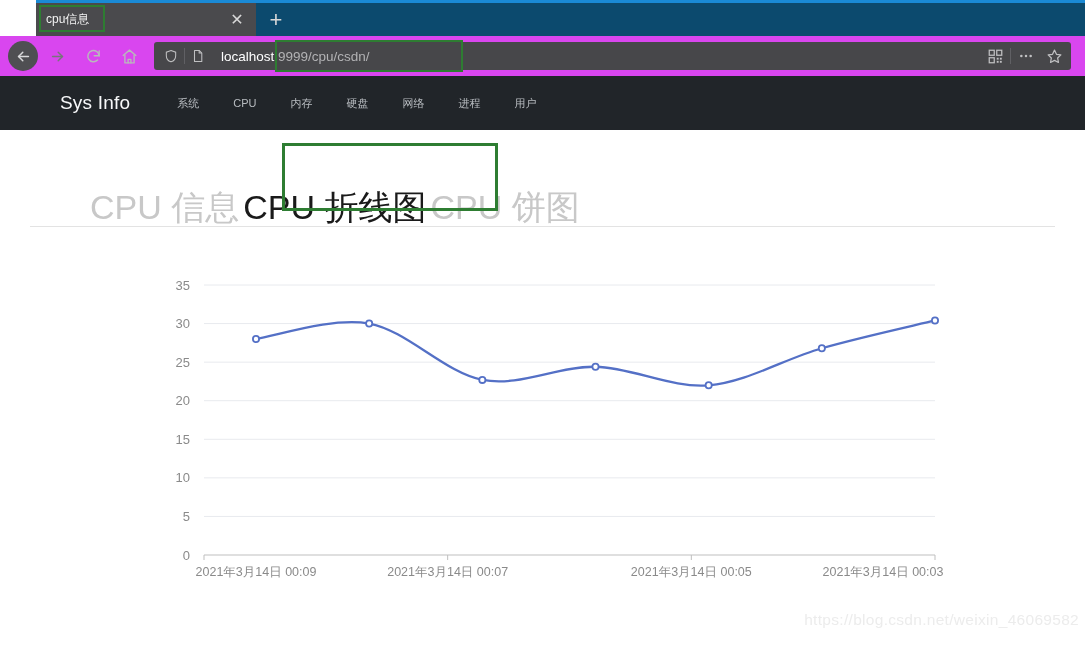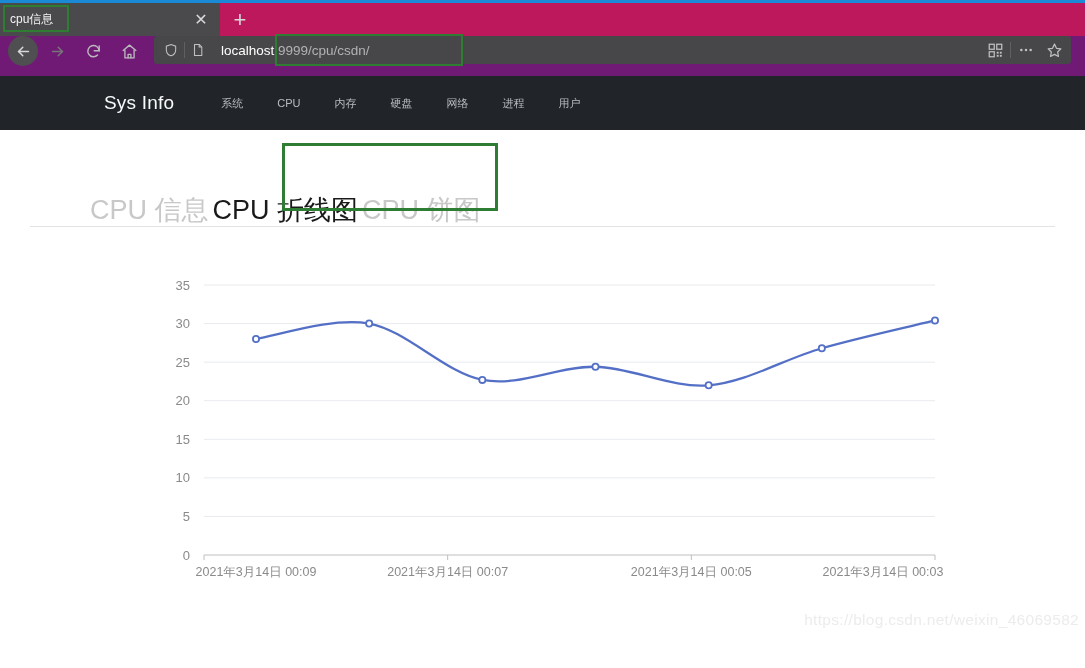--- a/index.html
+++ b/index.html
@@ -7,22 +7,22 @@
     width: 1085px; height: 668px;
     overflow: hidden;
     background: #ffffff;
     font-family: "Liberation Sans", "DejaVu Sans", sans-serif;
   }
 
   
   .browser { width: 1085px; height: 668px; position: relative; }
 
   .titlebar {
-    height: 36px; background: #be185d; position: relative;
-    display: flex; align-items: flex-end;
+    height: 36px; background: #0c4a6e; position: relative;
+    display: flex; align-items: flex-end; margin-left: 36px;
   }
   .accent-line {
     position: absolute; top: 0; left: 0; right: 0; height: 3px; background: #1a8ad6;
   }
   .tabstrip { display: flex; align-items: stretch; height: 36px; width: 100%; }
   .tab {
     width: 220px; height: 33px; margin-top: 3px; background: #4a4a4d;
     display: flex; align-items: center; padding: 0 10px;
     position: relative;
   }
@@ -37,21 +37,21 @@
   .tab-close {
     color: #d8d8d8; font-size: 16px; line-height: 1; width: 18px;
     text-align: center; flex: 0 0 18px;
   }
   .newtab {
     width: 40px; display: flex; align-items: center; justify-content: center;
     color: #d8d8d8; font-size: 22px; font-weight: 300; margin-top: 3px;
   }
 
   .navbar {
-    height: 40px; background: #701a75; display: flex; align-items: flex-start;
+    height: 40px; background: #d946ef; display: flex; align-items: center;
     padding: 0 8px; gap: 2px;
   }
   .navbtn {
     width: 34px; height: 30px; display: flex; align-items: center;
     justify-content: center; color: #b9b9bb; border-radius: 3px;
   }
   .navbtn.back { background: #4f4f52; border-radius: 50%; width: 30px; color: #d9d9db; }
   .navbtn.disabled { color: #76767a; }
   .navbtn svg { display: block; }
 
@@ -72,35 +72,35 @@
     position: absolute; left: 64px; top: -2px; width: 188px; height: 32px;
     border: 2px solid #2e7d32; pointer-events: none;
   }
   .url-right { display: flex; align-items: center; gap: 2px; }
 
   
   .page { background: #ffffff; height: calc(668px - 76px); position: relative; }
 
   .sitenav {
     height: 54px; background: #212529; display: flex; align-items: center;
-    padding-left: 104px; gap: 0;
+    padding-left: 60px; gap: 0;
   }
   .brand {
     color: #f8f9fa; font-size: 19px; margin-right: 30px; letter-spacing: .2px;
   }
   .navlink {
     color: #b8bcc0; font-size: 11px; padding: 0 17px; white-space: nowrap;
   }
 
   .tabs-row {
     display: flex; align-items: flex-end; padding-left: 88px;
     height: 96px; position: relative;
   }
   .page-tab {
-    font-size: 27px; color: #c8c8c8; padding: 0 2px; white-space: nowrap;
+    font-size: 34px; color: #c8c8c8; padding: 0 2px; white-space: nowrap;
     line-height: 1.1;
   }
   .page-tab.active { color: #1a1a1a; margin-top: 28px; }
   .tab-box-highlight {
     position: absolute; left: 282px; top: 13px; width: 216px; height: 68px;
     border: 3px solid #2e7d32; pointer-events: none;
   }
   .tabs-underline {
     height: 1px; background: #e3e3e3; margin: 0 30px;
   }

